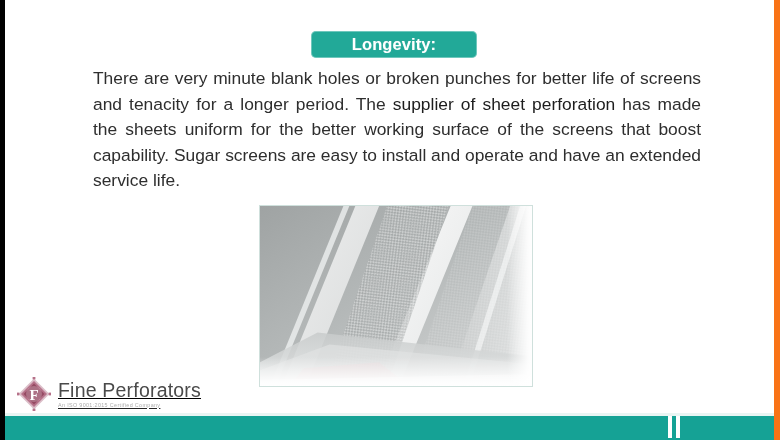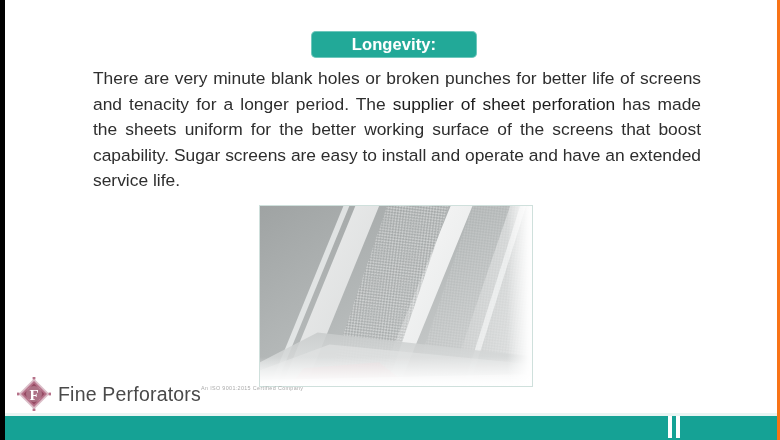--- a/index.html
+++ b/index.html
@@ -15,21 +15,21 @@
   }
 
   
   #slide {
     position: relative;
     width: 780px;
     height: 440px;
     background: #ffffff;
     box-sizing: border-box;
     border-left: 5px solid #000000;
-    border-right: 3px solid #f97316;
+    border-right: 6px solid #f97316;
     overflow: hidden;
   }
 
   
   #title-badge {
     position: absolute;
     left: 306px;
     top: 31px;
     width: 166px;
     height: 27px;
@@ -107,21 +107,21 @@
     align-items: center;
     gap: 7px;
   }
   #logo-mark {
     position: relative;
     width: 34px;
     height: 34px;
     flex: 0 0 34px;
   }
   #logo-mark svg { display: block; width: 34px; height: 34px; }
-  #logo-text { display: flex; flex-direction: row; justify-content: center; }
+  #logo-text { display: flex; flex-direction: column; justify-content: center; text-decoration: underline; }
   #logo-name {
     font-size: 19.5px;
     color: #4a4a4a;
     letter-spacing: 0.2px;
     line-height: 21px;
     white-space: nowrap;
   }
   #logo-tagline {
     font-size: 5.4px;
     color: #9a9a9a;

